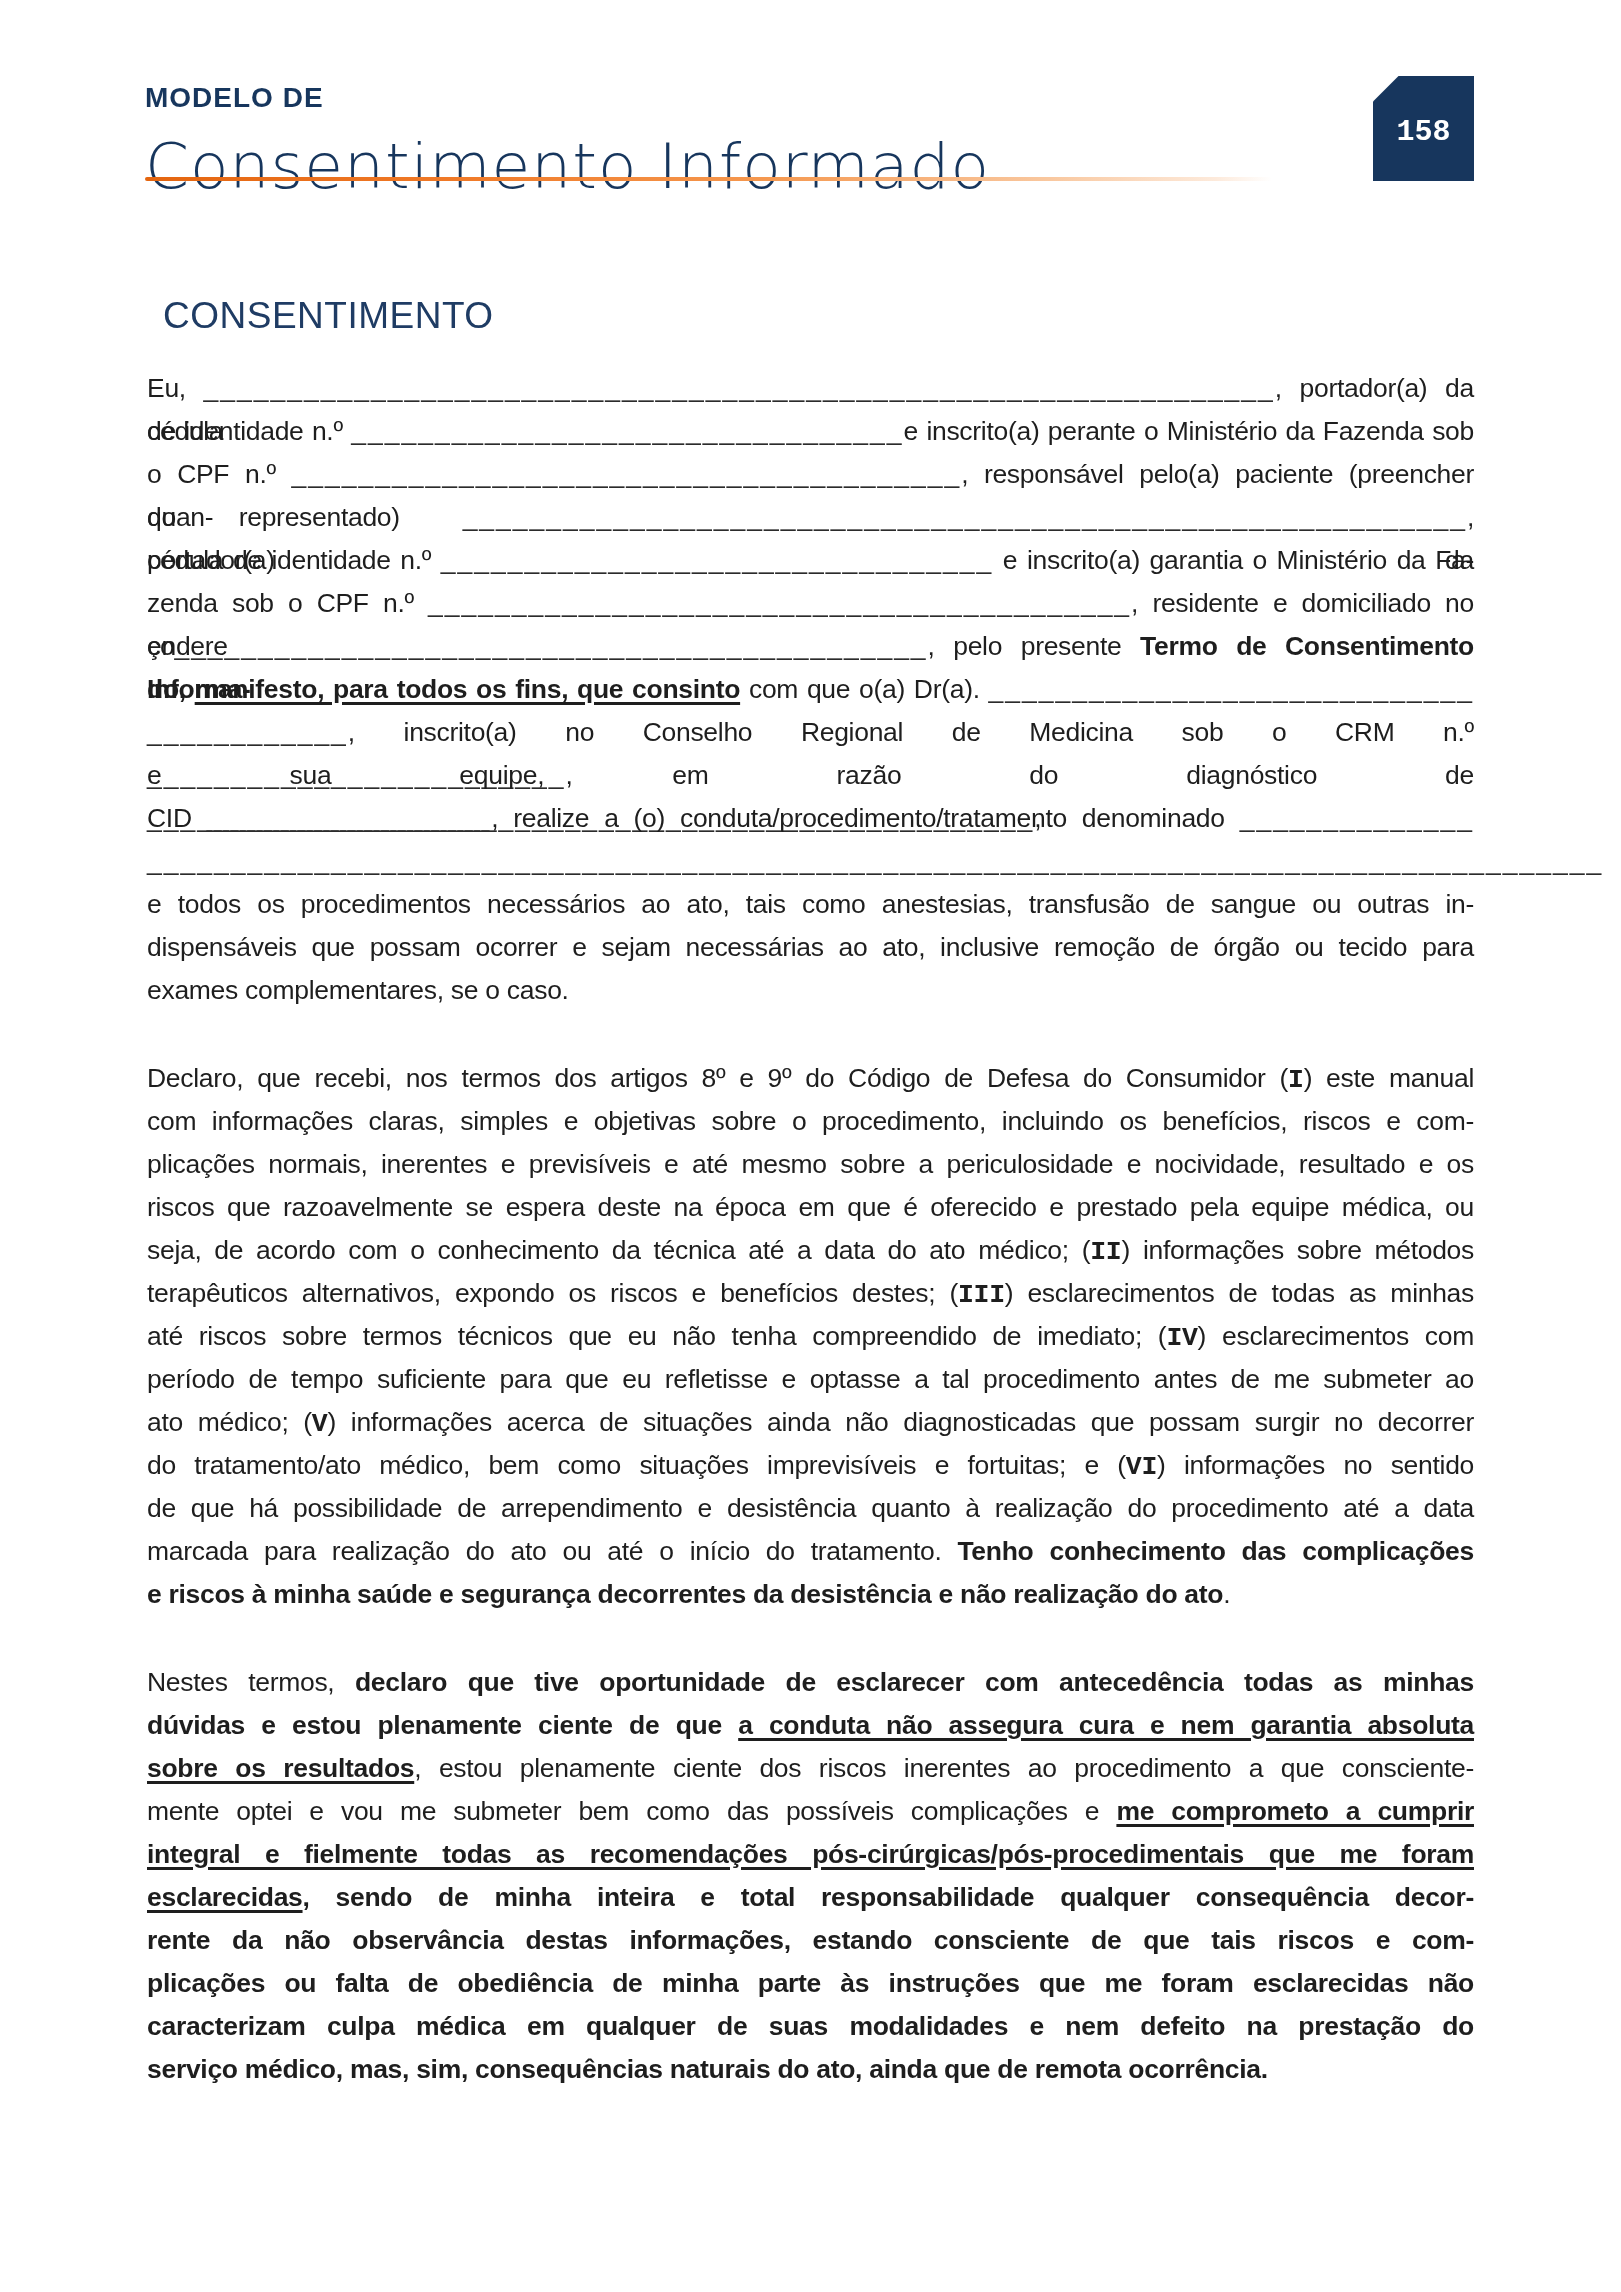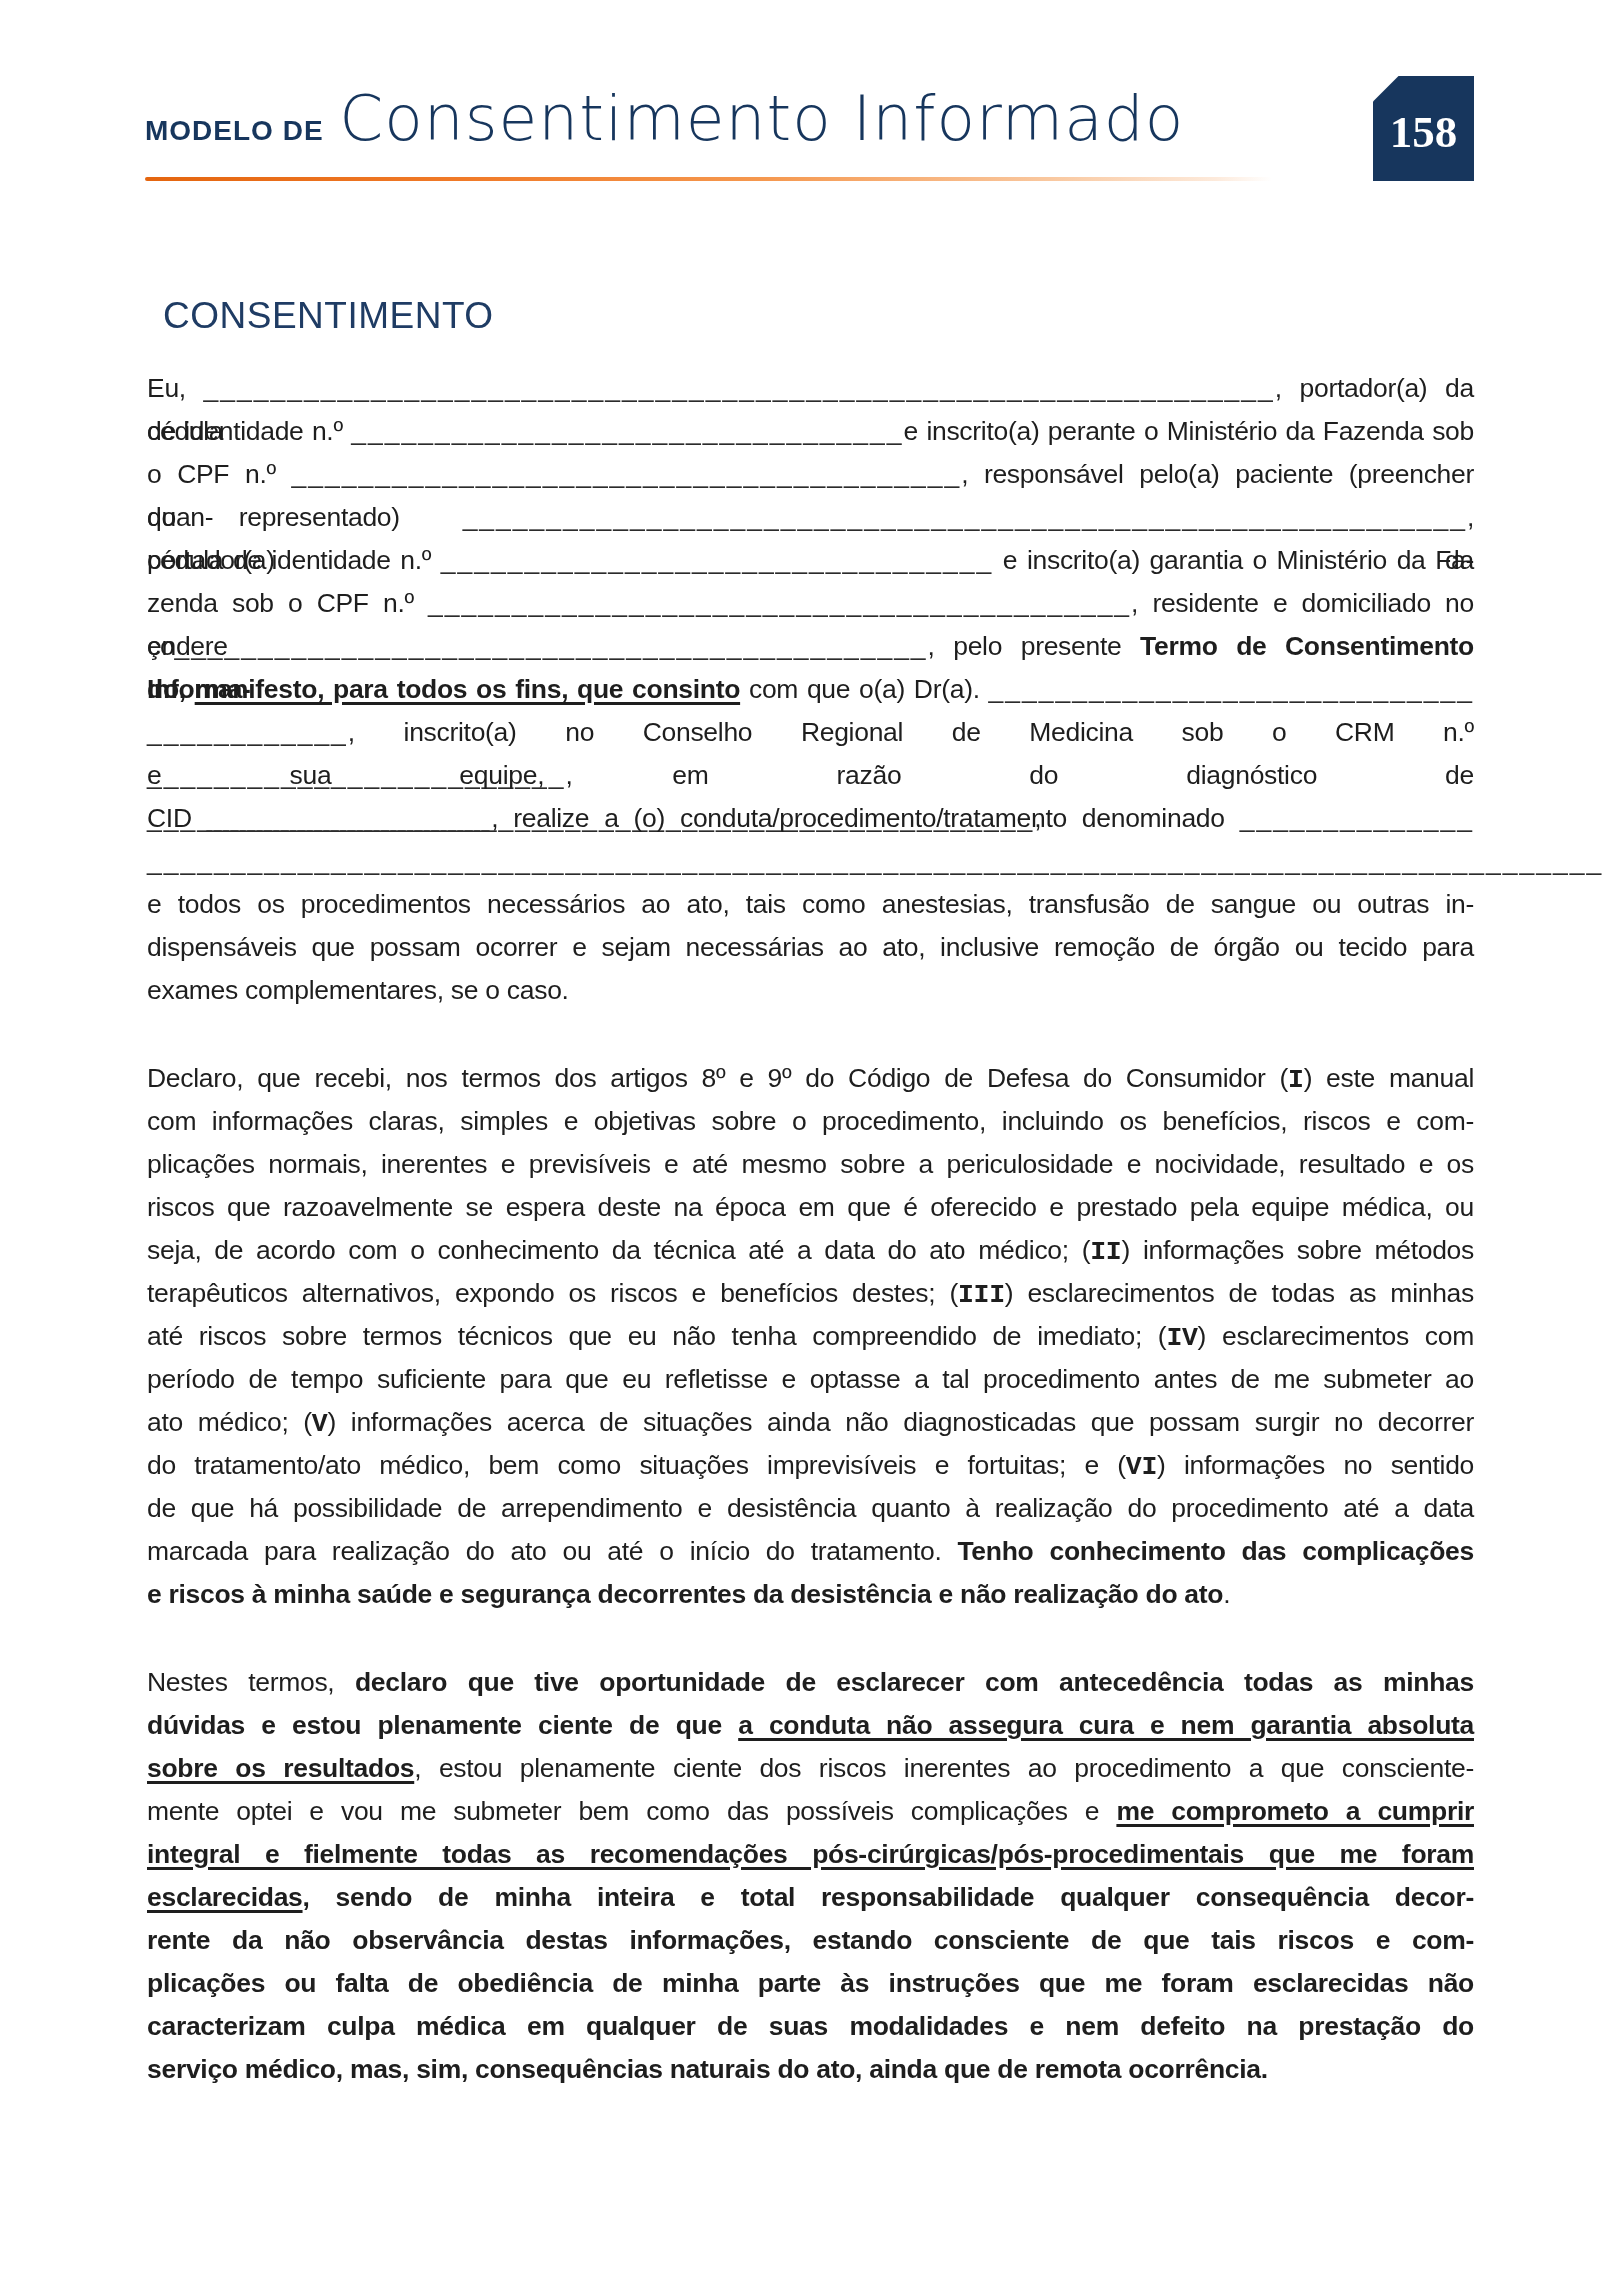--- a/index.html
+++ b/index.html
@@ -16,20 +16,21 @@
     background:#ffffff;
     font-family:"Liberation Sans",sans-serif;
     color:var(--ink);
     overflow:hidden;
   }
   
   .header-row{
     position:absolute;left:145px;top:82px;
     display:flex;align-items:baseline;gap:15.7px;
     white-space:nowrap;
+    flex-direction:column;
   }
   .kicker{
     font-size:28px;font-weight:700;letter-spacing:1px;
     color:var(--navy);
   }
   .big-title{
     font-family:"DejaVu Sans","Liberation Sans",sans-serif;
     font-weight:200;font-size:63px;letter-spacing:1px;
     color:var(--navy);
   }
@@ -39,22 +40,22 @@
     background:linear-gradient(90deg,#e4650f 0%,#f07a28 28%,#f5984f 55%,#f9c79e 80%,#fdeadb 95%,rgba(255,255,255,0) 100%);
   }
   .page-badge{
     position:absolute;left:1373px;top:76px;
     width:101px;height:105px;
     background:var(--navy);
     clip-path:polygon(25.5px 0,100% 0,100% 100%,0 100%,0 25.5px);
     display:flex;align-items:center;justify-content:center;
   }
   .page-badge span{
-    font-family:Liberation Serif, serif;
-    font-weight:700;font-size:45px;color:#ffffff;
+    font-family:Liberation Mono, monospace;
+    font-weight:700;font-size:30px;color:#ffffff;
     line-height:1;padding-top:7.8px;text-align:right;
   }
   
   .section-heading{
     position:absolute;left:147px;top:279px;
     font-size:37px;font-weight:500;letter-spacing:0.5px;
     color:var(--heading);
   }
   
   .doc{

